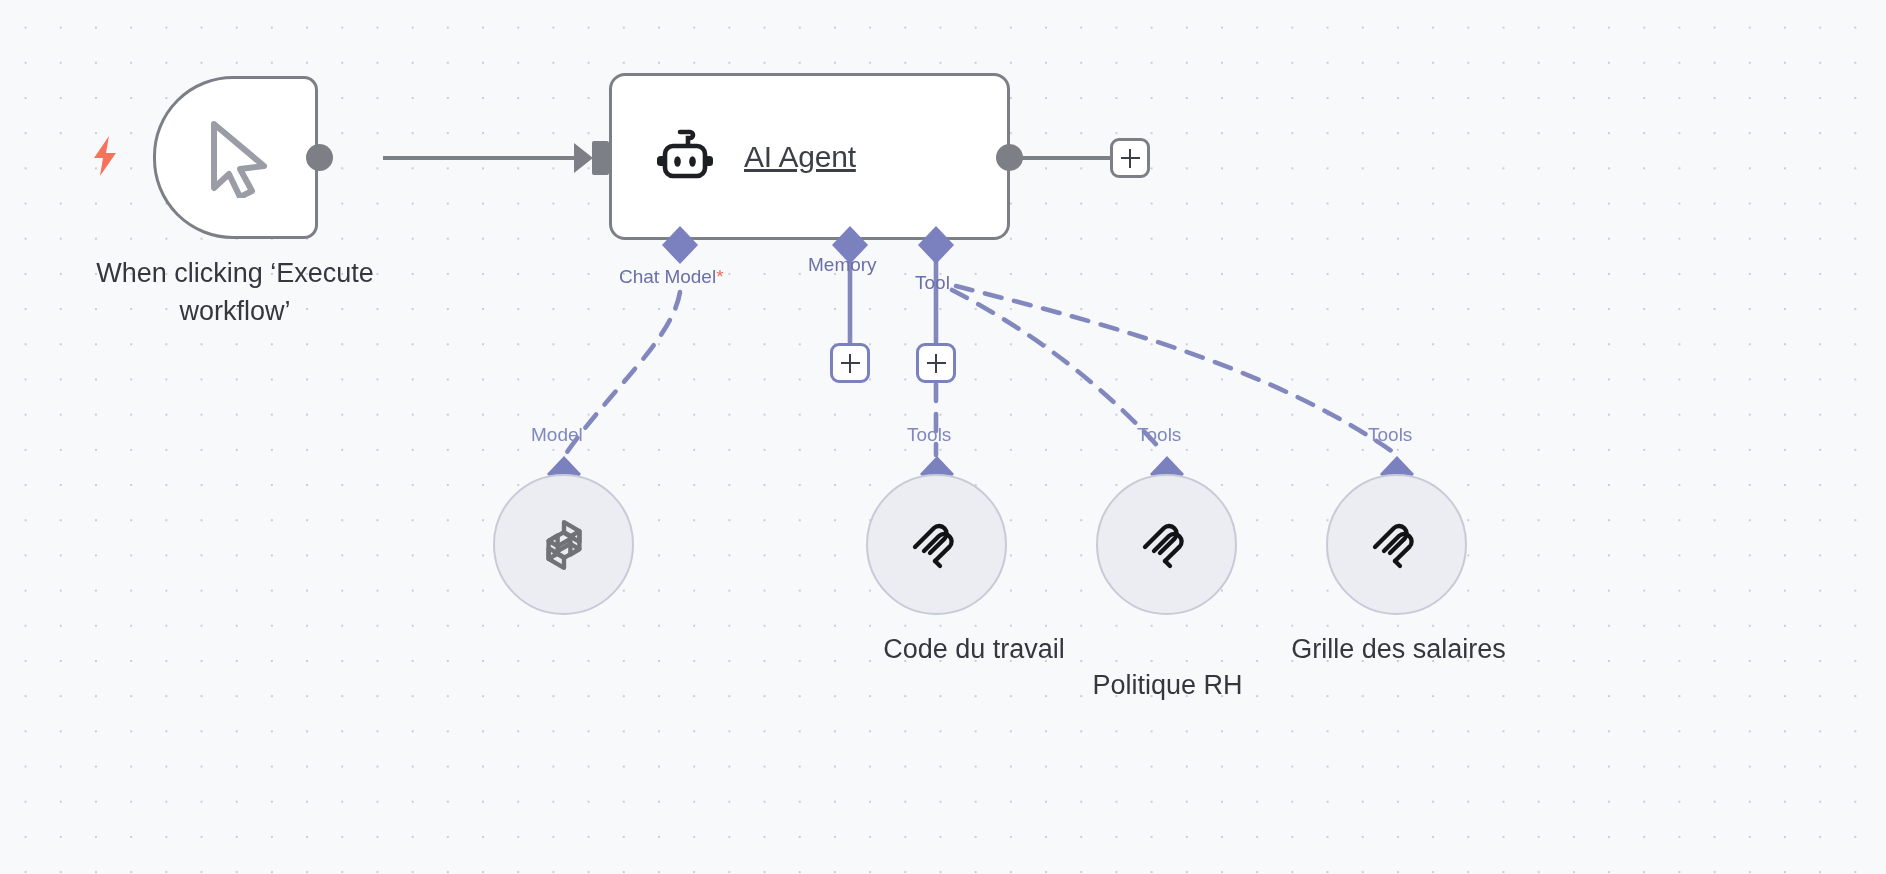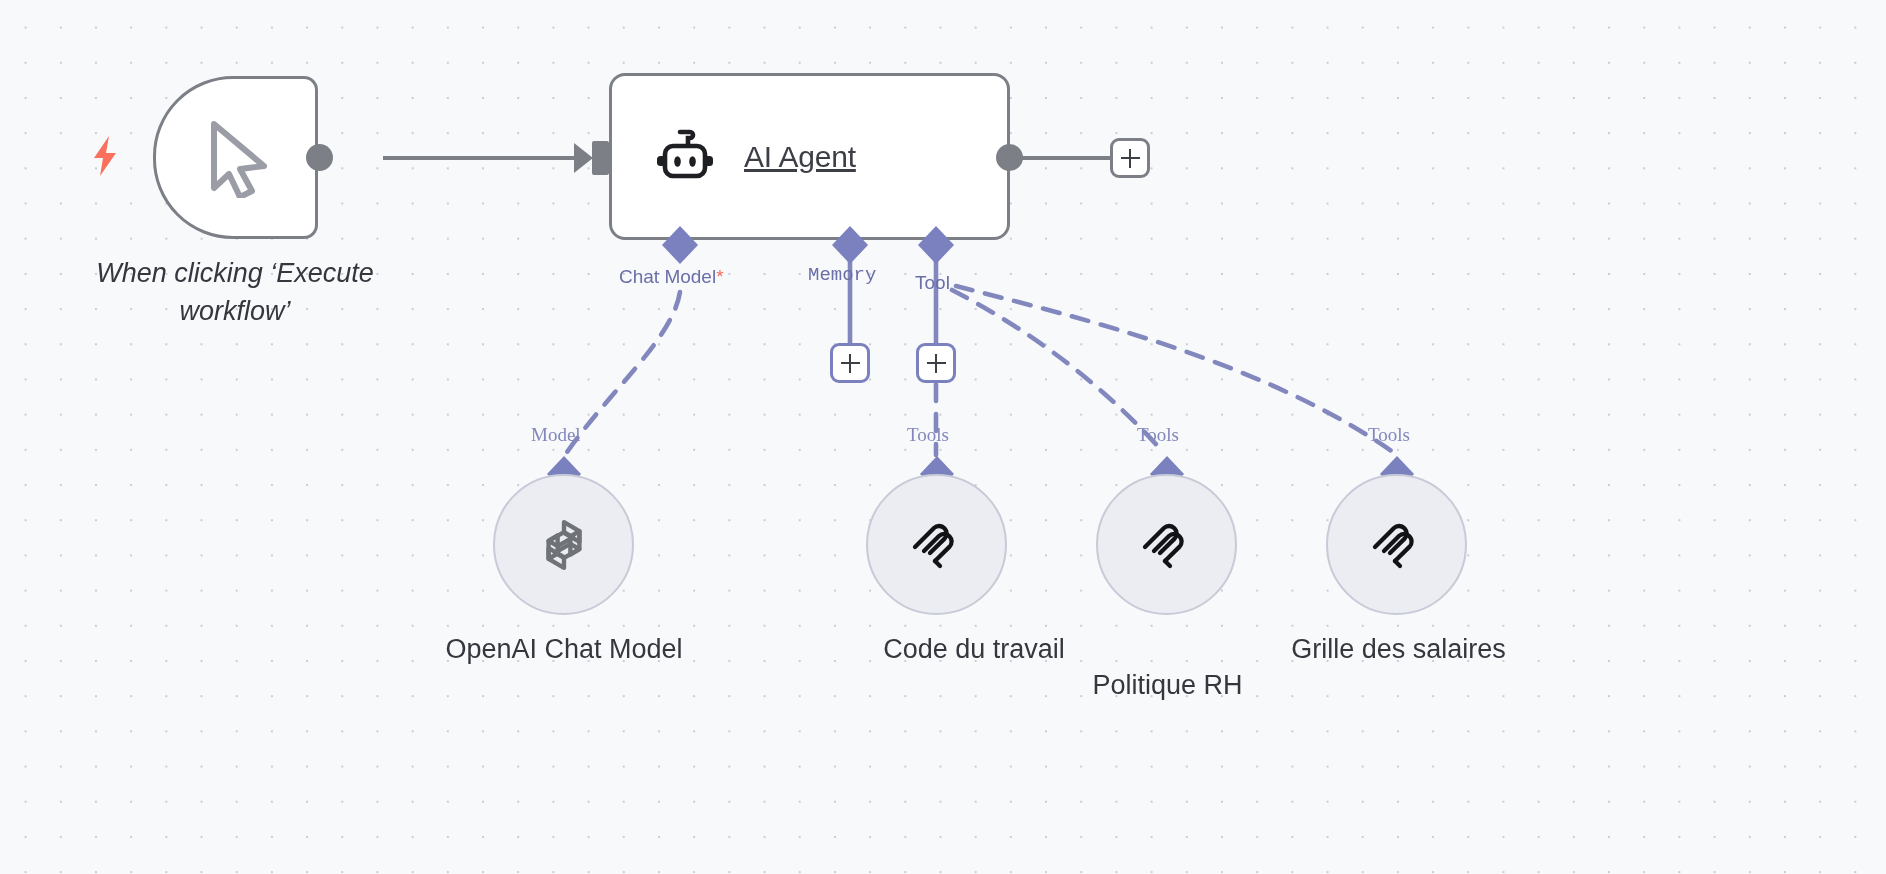--- a/index.html
+++ b/index.html
@@ -129,34 +129,33 @@
 
   
   .node-caption {
     position: absolute;
     text-align: center;
     font-size: 27px;
     color: #34373d;
     line-height: 38px;
     white-space: nowrap;
   }
-  .node-caption.wrap { white-space: normal; font-style: italic; }
+  .node-caption.wrap { white-space: normal; }
   .port-label {
     position: absolute;
     font-size: 19px;
     color: #6b6fa8;
     white-space: nowrap;
   }
   .port-label .req { color: #f26d5b; }
   .conn-label {
     position: absolute;
     font-size: 19px;
     color: #8287bd;
     white-space: nowrap;
-    font-family: Liberation Serif, serif;
   }
 </style>
 </head>
 <body>
 
 <div id="canvas">
 
   <svg id="edges" viewBox="0 0 1886 874" width="1886" height="874">
 
     <line x1="383" y1="158" x2="580" y2="158" stroke="#7d7f87" stroke-width="4.2"></line>
@@ -212,21 +211,21 @@
   <svg style="position:absolute;left:829px;top:224px;" width="42" height="42" viewBox="0 0 42 42">
     <path d="M21 2 L39 21 L21 40 L3 21 Z" fill="#7b80bf"></path>
   </svg>
   <svg style="position:absolute;left:915px;top:224px;" width="42" height="42" viewBox="0 0 42 42">
     <path d="M21 2 L39 21 L21 40 L3 21 Z" fill="#7b80bf"></path>
   </svg>
 
   <div class="port-label" style="left:619px; top:266px;">
     <span>Chat Model</span><span class="req">*</span>
   </div>
-  <div class="port-label" style="left:808px; top:264px;font-family:Liberation Mono, monospace;">Memory</div>
+  <div class="port-label" style="left:808px; top:254px;">Memory</div>
   <div class="port-label" style="left:915px; top:272px;">Tool</div>
 
   <div class="plus-btn purple" style="left:830px; top:343px;">
     <span class="plus-glyph"></span>
   </div>
   <div class="plus-btn purple" style="left:916px; top:343px;">
     <span class="plus-glyph"></span>
   </div>
 
   <div class="conn-label" style="left:531px; top:424px;">Model</div>
@@ -238,21 +237,20 @@
       <g fill="none" stroke="#6f7277" stroke-width="4.1" stroke-linejoin="round" stroke-linecap="round">
         <path d="M32 10.5 L46.5 19 L46.5 29 L32 20.5 Z"></path>
         <path d="M46.5 19 L46.5 35.8 L38 41 L38 24 Z"></path>
         <path d="M46.5 35.8 L32 44.2 L23.5 39.2 L38 31 Z"></path>
         <path d="M32 53.5 L17.5 45 L17.5 35 L32 43.5 Z"></path>
         <path d="M17.5 45 L17.5 28.2 L26 23 L26 40 Z"></path>
         <path d="M17.5 28.2 L32 19.8 L40.5 24.8 L26 33 Z"></path>
       </g>
     </svg>
   </div>
-  <div class="node-caption" style="left:429px; top:630px; width:270px;">OpenAI Chat Model</div>
 
   <div class="conn-label" style="left:907px; top:424px;">Tools</div>
   <svg style="position:absolute;left:918px;top:455px;" width="38" height="38" viewBox="0 0 38 38">
     <path d="M19 1 L36 19 L19 37 L2 19 Z" fill="#7b80bf"></path>
   </svg>
   <div class="sub-node" style="left:866px; top:474px;">
     <svg width="62" height="62" viewBox="0 0 62 62">
       <g fill="none" stroke="#111315" stroke-width="4.3" stroke-linecap="round" stroke-linejoin="round">
         <path d="M9 33 L28 14 a7.5 7.5 0 0 1 10.6 10.6 L24 39"></path>
         <path d="M18 37 L33 22 a7.5 7.5 0 0 1 10.6 10.6 L29 47"></path>

